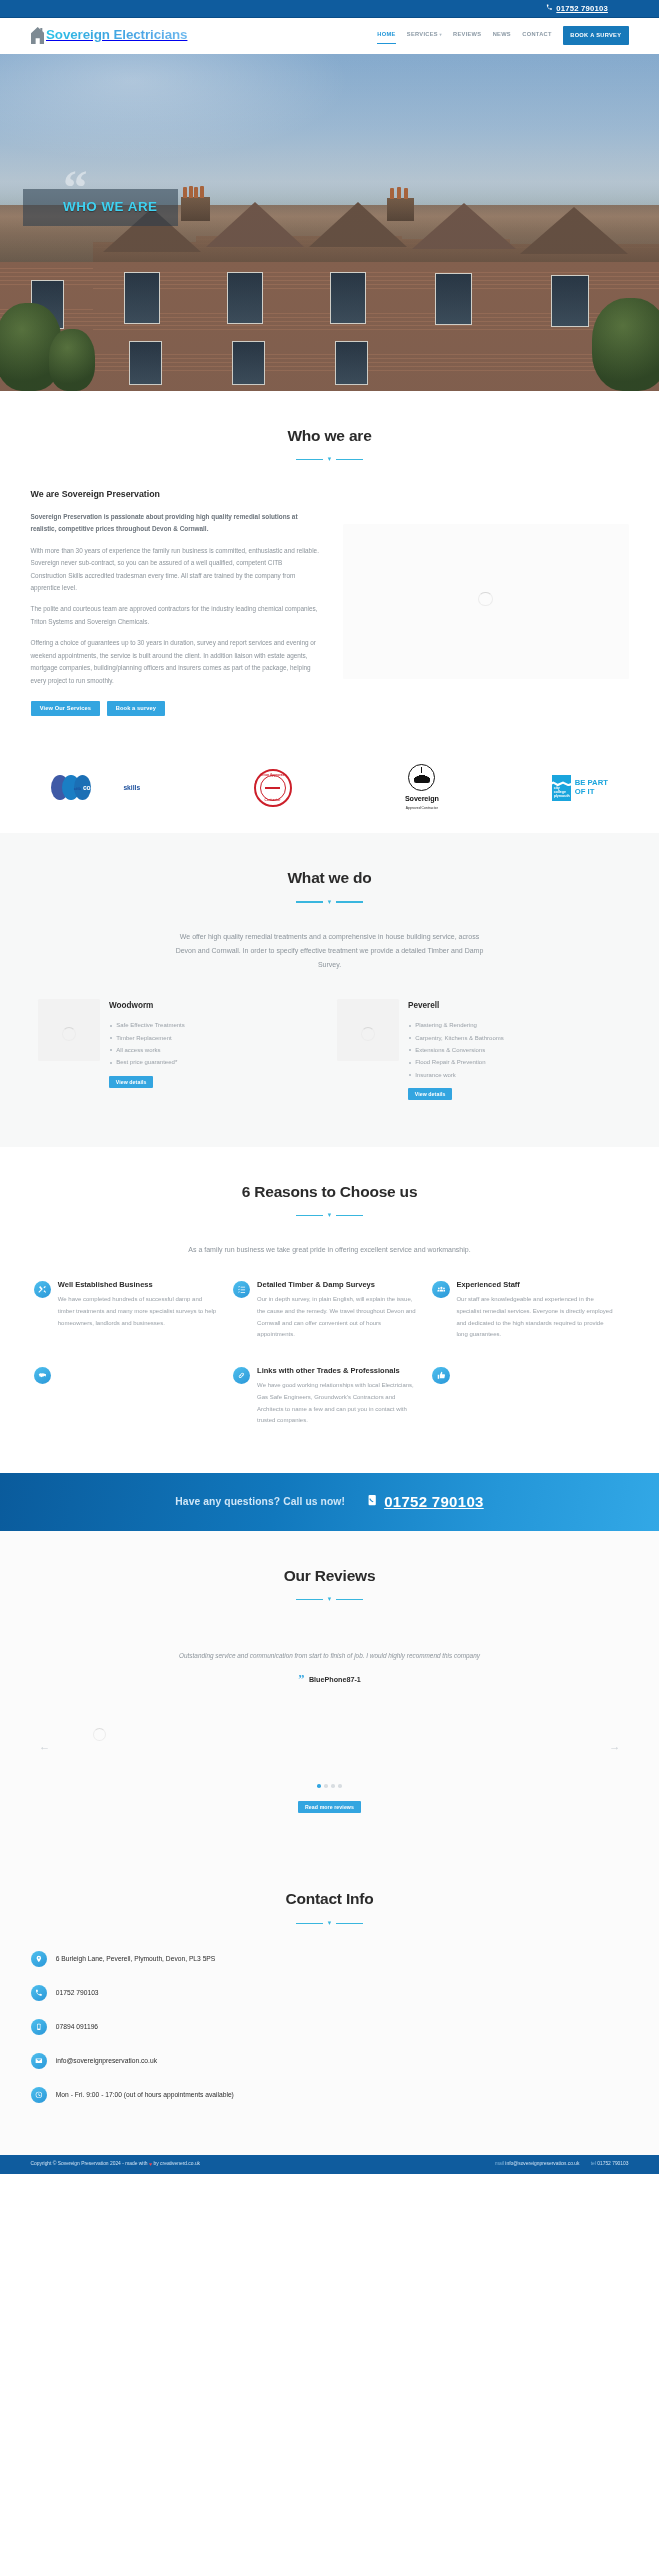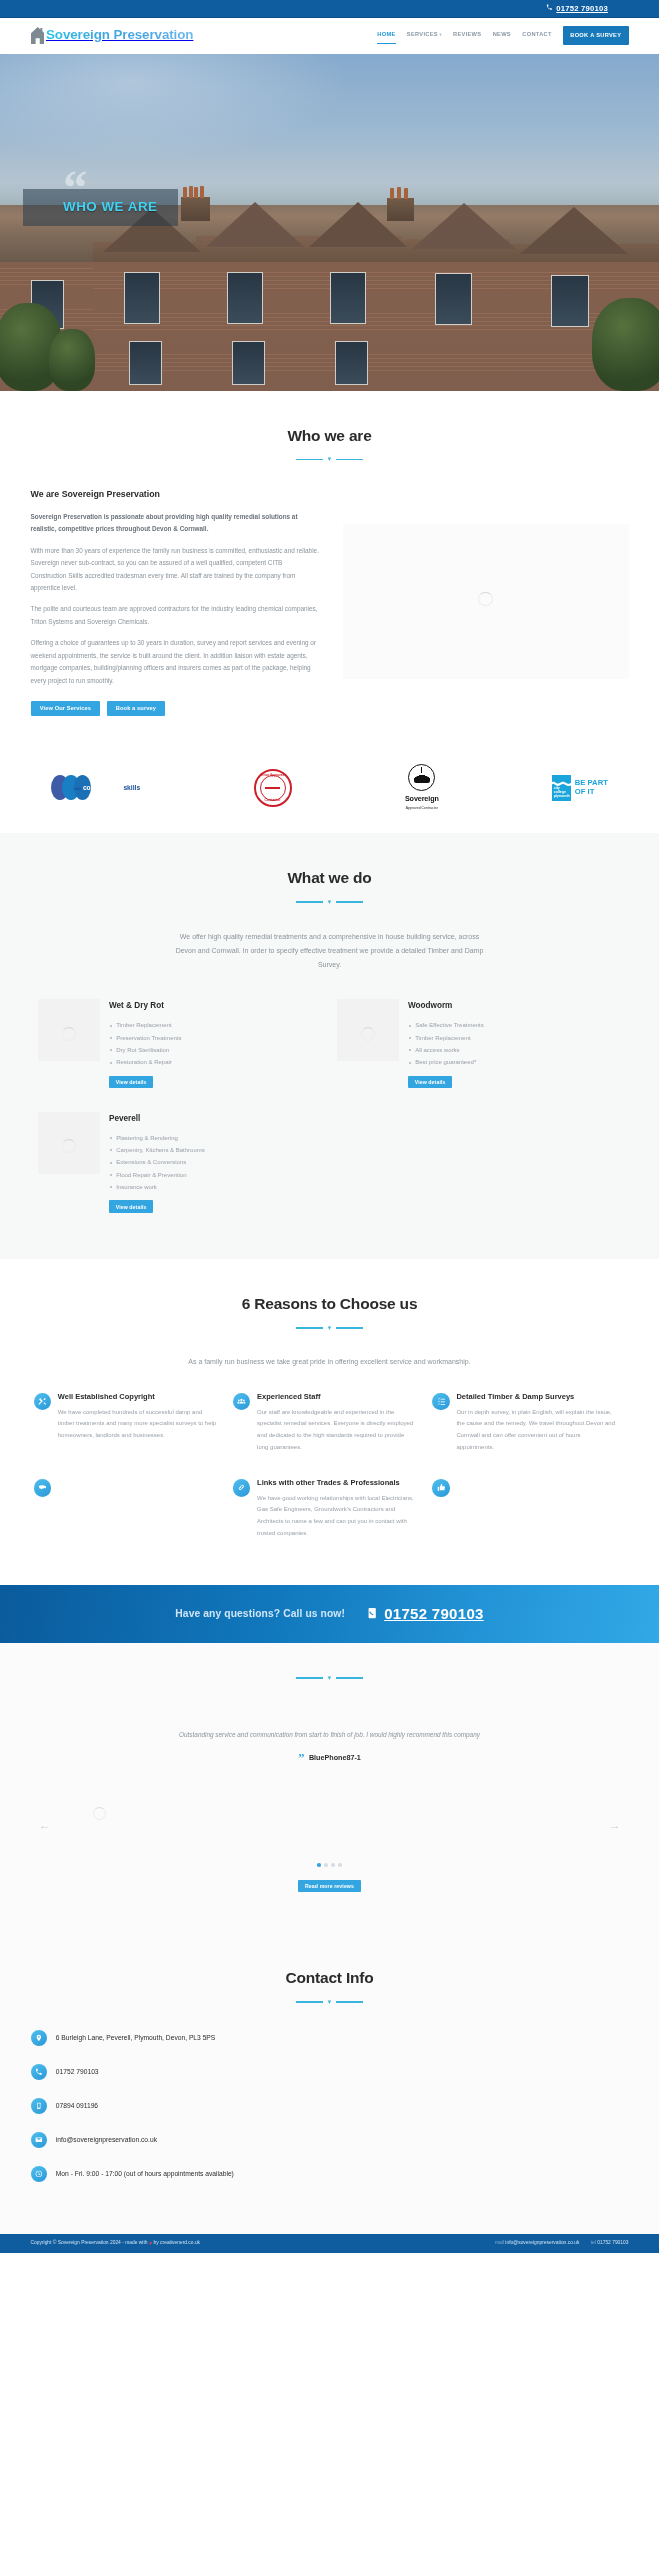--- a/index.html
+++ b/index.html
@@ -305,21 +305,21 @@
 
 <div class="navbar">
   <div class="wrap">
     <a class="brand" href="#">
       <span class="house">
         <svg viewBox="0 0 26 34">
             <path d="M13 0 26 12v22h-9V22h-8v12H0V12z" fill="#7d8a93"></path>
             <path d="M18 2h4v7h-4z" fill="#7d8a93"></path>
           </svg>
       </span>
-      <span class="bname">Sovereign Preservation</span>
+      <span class="bname">Sovereign Electricians</span>
     </a>
     <div class="mainnav">
       <a href="#" class="active">HOME</a>
       <a href="#"><span>SERVICES</span><span class="caret">▾</span></a>
       <a href="#">REVIEWS</a>
       <a href="#">NEWS</a>
       <a href="#">CONTACT</a>
       <a href="#" class="btn-survey-nav">Book a survey</a>
     </div>
   </div>
@@ -446,35 +446,20 @@
       <div class="divider">
         <span class="ln"></span>
           <span class="cv">▾</span>
           <span class="ln"></span>
       </div>
     </div>
     <p class="sec-sub">We offer high quality remedial treatments and a comprehensive in house building service, across Devon and Cornwall. In order to specify effective treatment we provide a detailed Timber and Damp Survey.</p>
 
     <div class="svc-grid">
 
-      <div class="svc-card">
-        <div class="svc-thumb">
-            <div class="spinner"></div>
-          </div>
-        <div class="svc-body">
-          <h4>Wet &amp; Dry Rot</h4>
-          <ul>
-            <li>Timber Replacement</li>
-            <li>Preservation Treatments</li>
-            <li>Dry Rot Sterilisation</li>
-            <li>Restoration &amp; Repair</li>
-          </ul>
-          <button class="btn btn-sm">View details</button>
-        </div>
-      </div>
 
       <div class="svc-card">
         <div class="svc-thumb">
             <div class="spinner"></div>
           </div>
         <div class="svc-body">
           <h4>Woodworm</h4>
           <ul>
             <li>Safe Effective Treatments</li>
             <li>Timber Replacement</li>
@@ -518,47 +503,47 @@
     <p class="sec-sub">As a family run business we take great pride in offering excellent service and workmanship.</p>
 
     <div class="reasons-grid">
       <div class="reason">
         <div class="r-icon">
           <svg viewBox="0 0 24 24">
               <path d="M21 3l-4 1-2 3 2 2 3-2 1-4zM3 21l7-7-2-2-7 7 2 2zM6 3 3 6l7 8 3-3L6 3zm12 11-3 3 6 4 1-1-4-6z"></path>
             </svg>
         </div>
         <div>
-          <h4>Well Established Copyright</h4>
+          <h4>Well Established Business</h4>
           <p>We have completed hundreds of successful damp and timber treatments and many more specialist surveys to help homeowners, landlords and businesses.</p>
+        </div>
+      </div>
+      <div class="reason">
+        <div class="r-icon">
+          <svg viewBox="0 0 24 24">
+              <path d="M3 5l2 2 3-3-1-1-2 2-1-1-1 1zm7 0h12v2H10V5zM3 12l2 2 3-3-1-1-2 2-1-1-1 1zm7 0h12v2H10v-2zM3 19l2 2 3-3-1-1-2 2-1-1-1 1zm7 0h12v2H10v-2z"></path>
+            </svg>
+        </div>
+        <div>
+          <h4>Detailed Timber &amp; Damp Surveys</h4>
+          <p>Our in depth survey, in plain English, will explain the issue, the cause and the remedy. We travel throughout Devon and Cornwall and can offer convenient out of hours appointments.</p>
         </div>
       </div>
       <div class="reason">
         <div class="r-icon">
           <svg viewBox="0 0 24 24">
               <circle cx="12" cy="8" r="3"></circle>
               <circle cx="5" cy="9" r="2.4"></circle>
               <circle cx="19" cy="9" r="2.4"></circle>
               <path d="M12 12c-3 0-5 1.8-5 4v2h10v-2c0-2.2-2-4-5-4zM5 13c-2.2 0-4 1.3-4 3v2h5v-2c0-1.2.4-2.2 1-3H5zm14 0h-2c.6.8 1 1.8 1 3v2h5v-2c0-1.7-1.8-3-4-3z"></path>
             </svg>
         </div>
         <div>
           <h4>Experienced Staff</h4>
           <p>Our staff are knowledgeable and experienced in the specialist remedial services. Everyone is directly employed and dedicated to the high standards required to provide long guarantees.</p>
-        </div>
-      </div>
-      <div class="reason">
-        <div class="r-icon">
-          <svg viewBox="0 0 24 24">
-              <path d="M3 5l2 2 3-3-1-1-2 2-1-1-1 1zm7 0h12v2H10V5zM3 12l2 2 3-3-1-1-2 2-1-1-1 1zm7 0h12v2H10v-2zM3 19l2 2 3-3-1-1-2 2-1-1-1 1zm7 0h12v2H10v-2z"></path>
-            </svg>
-        </div>
-        <div>
-          <h4>Detailed Timber &amp; Damp Surveys</h4>
-          <p>Our in depth survey, in plain English, will explain the issue, the cause and the remedy. We travel throughout Devon and Cornwall and can offer convenient out of hours appointments.</p>
         </div>
       </div>
       <div class="reason">
         <div class="r-icon">
           <svg viewBox="0 0 24 24">
               <path d="M2 9l4-3 5 1 2-1 3 1 6 2-1 6-4-2-3 3-2-1-2 2-3-2-2 1L2 9z"></path>
             </svg>
         </div>
       </div>
       <div class="reason">
@@ -592,20 +577,21 @@
           <path d="M8 8c1.4 2.8 3.8 5.1 6.6 6.6l-1.6 1.6A14 14 0 016.4 9.6L8 8z" fill="#1a86c8"></path>
         </svg>
     </span>
     <span>01752 790103</span>
   </a>
 </div>
 
 <div class="reviews">
   <div class="wrap">
     <div class="sec-head">
+      <h2>Our Reviews</h2>
       <div class="divider">
         <span class="ln"></span>
           <span class="cv">▾</span>
           <span class="ln"></span>
       </div>
     </div>
     <div class="review-stage">
       <div class="arrow left">←</div>
       <div class="arrow right">→</div>
       <div class="review-spinner"></div>

